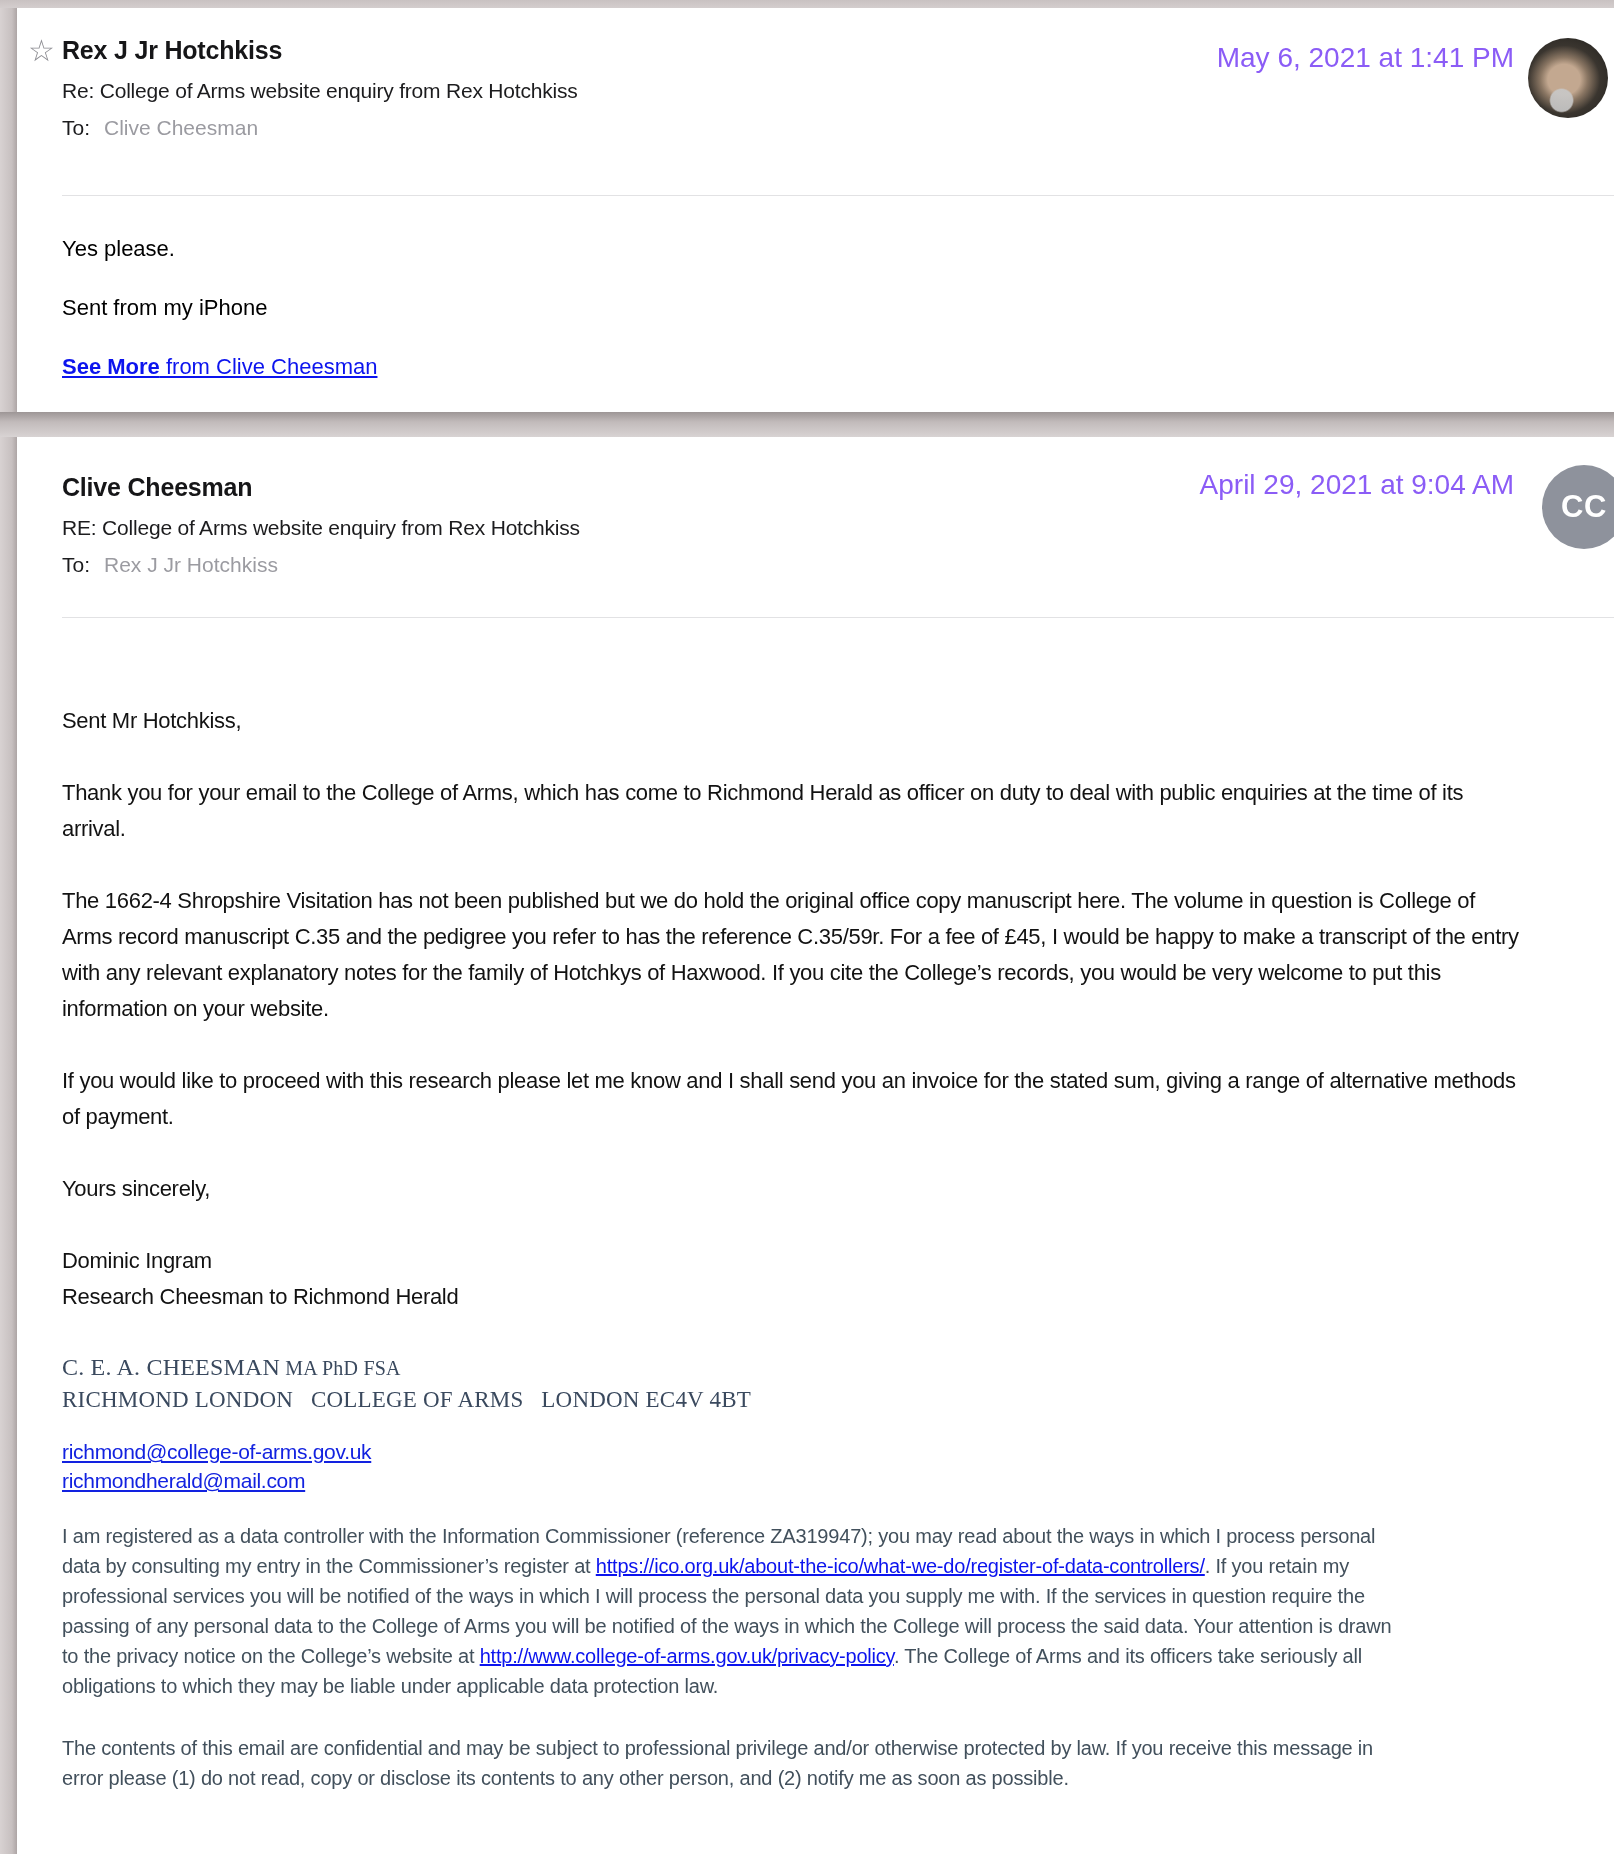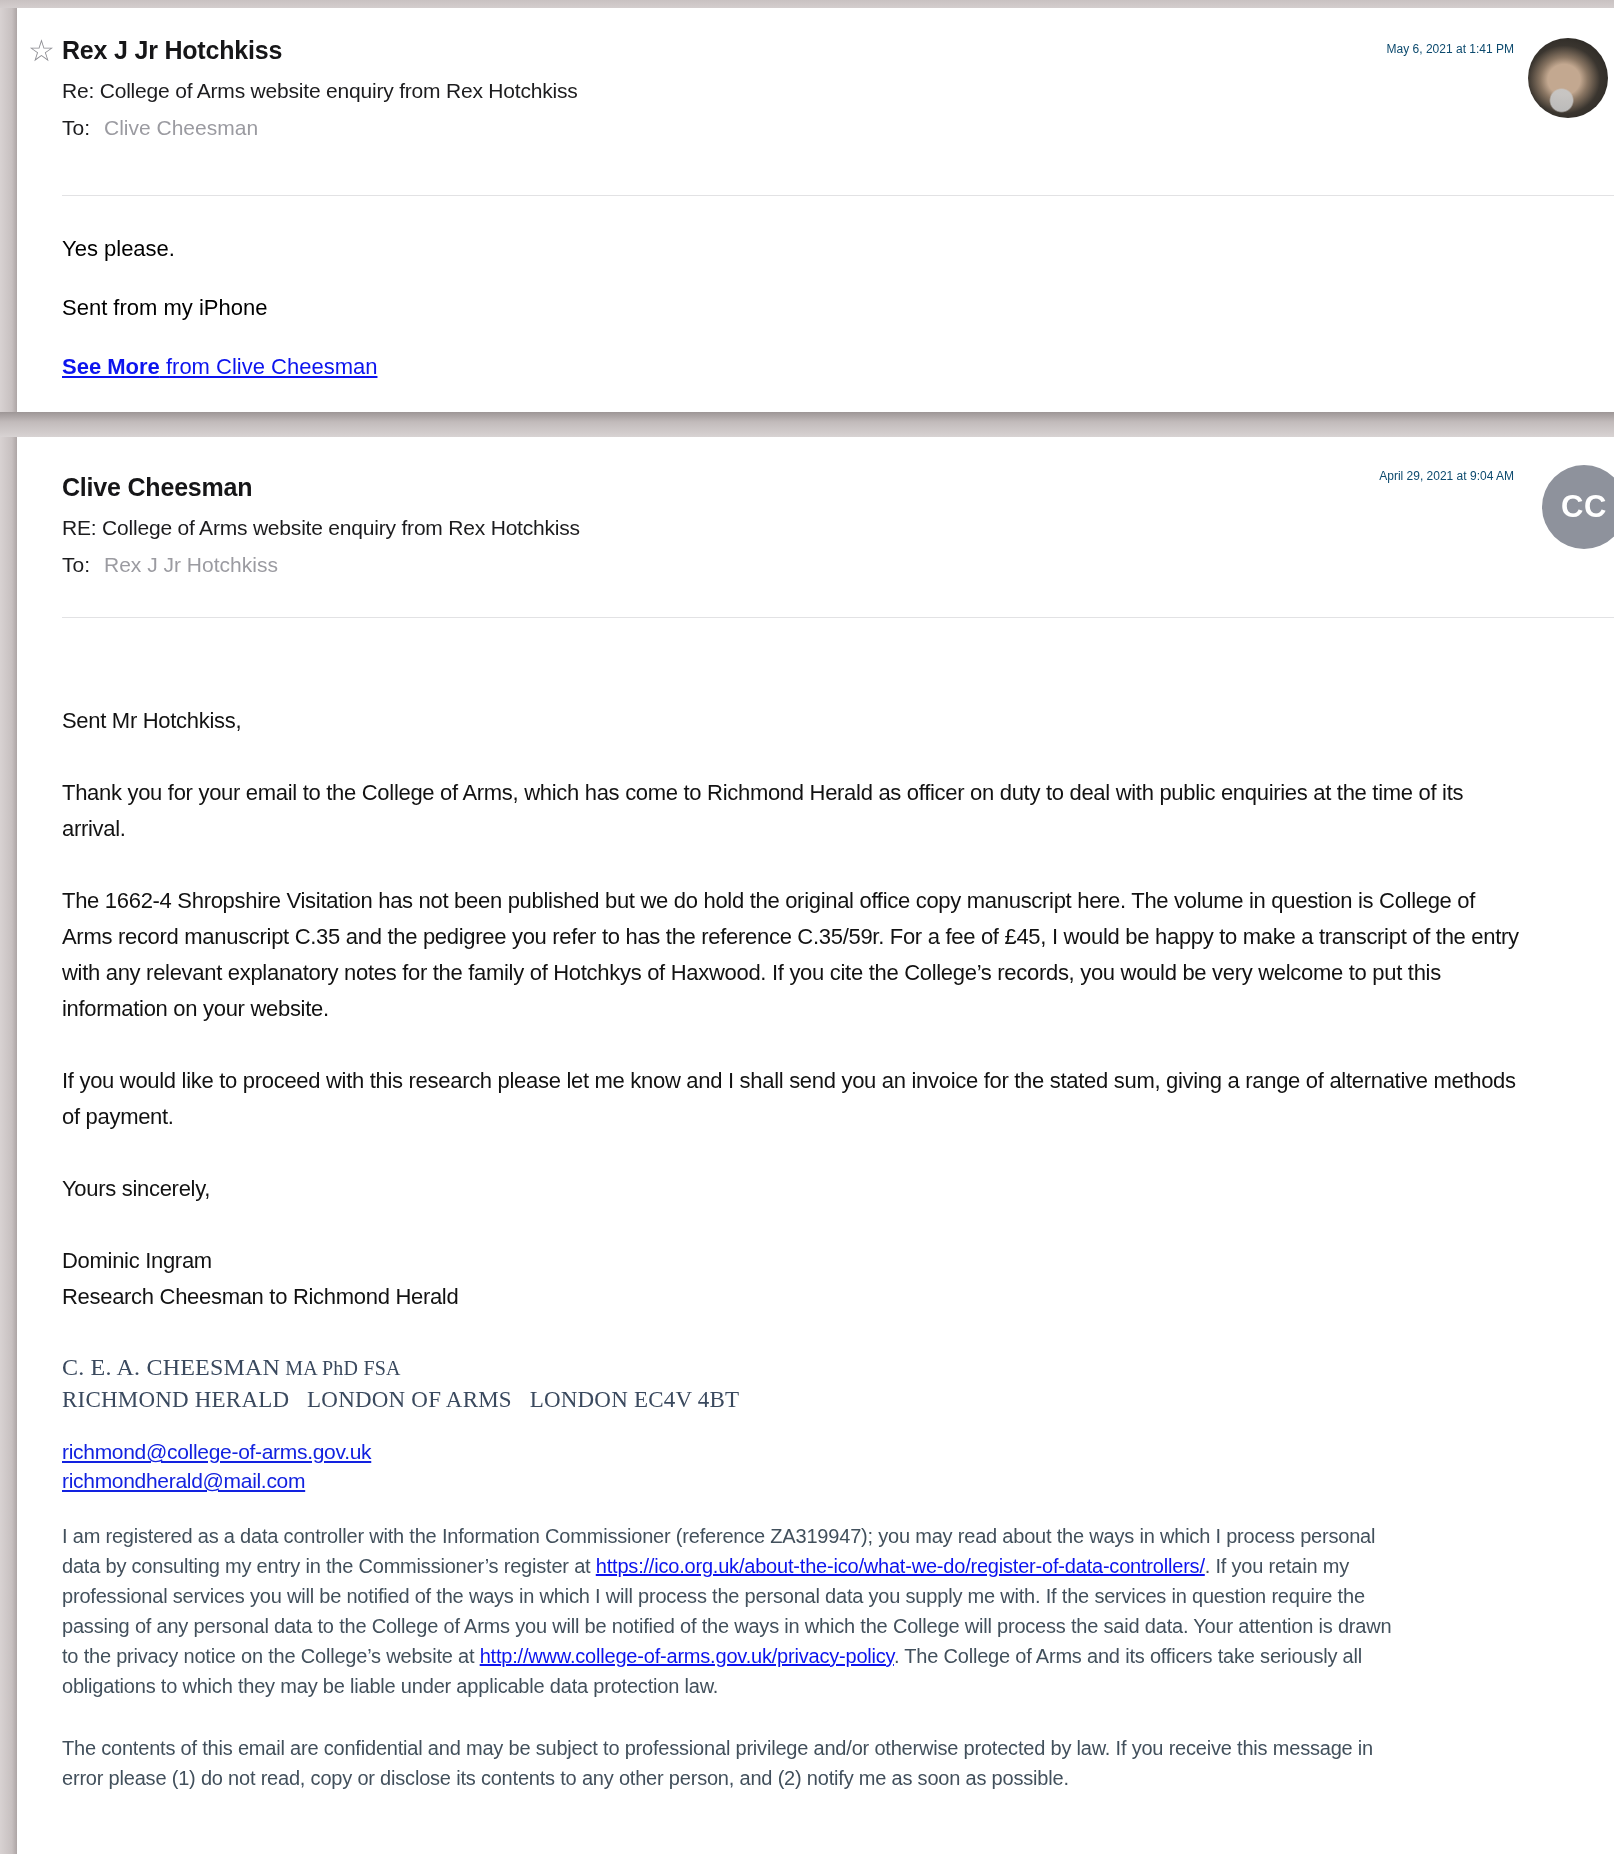--- a/index.html
+++ b/index.html
@@ -37,21 +37,21 @@
     color: #161618; letter-spacing: -0.2px;
   }
   .subject {
     position: absolute; left: 45px; top: 71px; font-size: 21px; color: #1c1c1e;
     letter-spacing: -0.2px;
   }
   .to-line { position: absolute; left: 45px; top: 108px; font-size: 21px; }
   .to-label { color: #1c1c1e; }
   .to-value { color: #9b9ba1; margin-left: 14px; }
   .date {
-    position: absolute; right: 100px; font-size: 12px; color: #0c4a6e;
+    position: absolute; right: 100px; font-size: 28px; color: #8b5cf6;
   }
   .card1 .date { top: 34px; }
   .card2 .date { top: 32px; }
   .avatar {
     position: absolute; border-radius: 50%;
   }
   .avatar-photo {
     right: 6px; top: 30px; width: 80px; height: 80px;
     background:
       radial-gradient(circle at 42% 78%, rgba(200,200,200,0.9) 0 14%, rgba(200,200,200,0) 16%),
@@ -138,21 +138,21 @@
     <p class="para">If you would like to proceed with this research please let me know and I shall send you an invoice for the stated sum, giving a range of alternative methods of payment.</p>
     <p class="para">Yours sincerely,</p>
 
     <div class="sig-block">
       <div>Dominic Ingram</div>
       <div>Research Cheesman to Richmond Herald</div>
     </div>
 
     <div class="cheesman-block">
       <div class="cheesman-name"><span>C. E. A. CHEESMAN</span><span class="cheesman-creds"> MA PhD FSA</span></div>
-      <div class="cheesman-address">RICHMOND HERALD   LONDON OF ARMS   LONDON EC4V 4BT</div>
+      <div class="cheesman-address">RICHMOND LONDON   COLLEGE OF ARMS   LONDON EC4V 4BT</div>
     </div>
 
     <div class="email-links">
       <a class="link">richmond@college-of-arms.gov.uk</a><br>
       <a class="link">richmondherald@mail.com</a>
     </div>
 
     <div class="legal">
       <p class="legal-p1"><span>I am registered as a data controller with the Information Commissioner (reference ZA319947); you may read about the ways in which I process personal data by consulting my entry in the Commissioner’s register at </span><a class="link">https://ico.org.uk/about-the-ico/what-we-do/register-of-data-controllers/</a><span>. If you retain my professional services you will be notified of the ways in which I will process the personal data you supply me with. If the services in question require the passing of any personal data to the College of Arms you will be notified of the ways in which the College will process the said data. Your attention is drawn to the privacy notice on the College’s website at </span><a class="link">http://www.college-of-arms.gov.uk/privacy-policy</a><span>. The College of Arms and its officers take seriously all obligations to which they may be liable under applicable data protection law.</span></p>
       <p>The contents of this email are confidential and may be subject to professional privilege and/or otherwise protected by law. If you receive this message in error please (1) do not read, copy or disclose its contents to any other person, and (2) notify me as soon as possible.</p>

